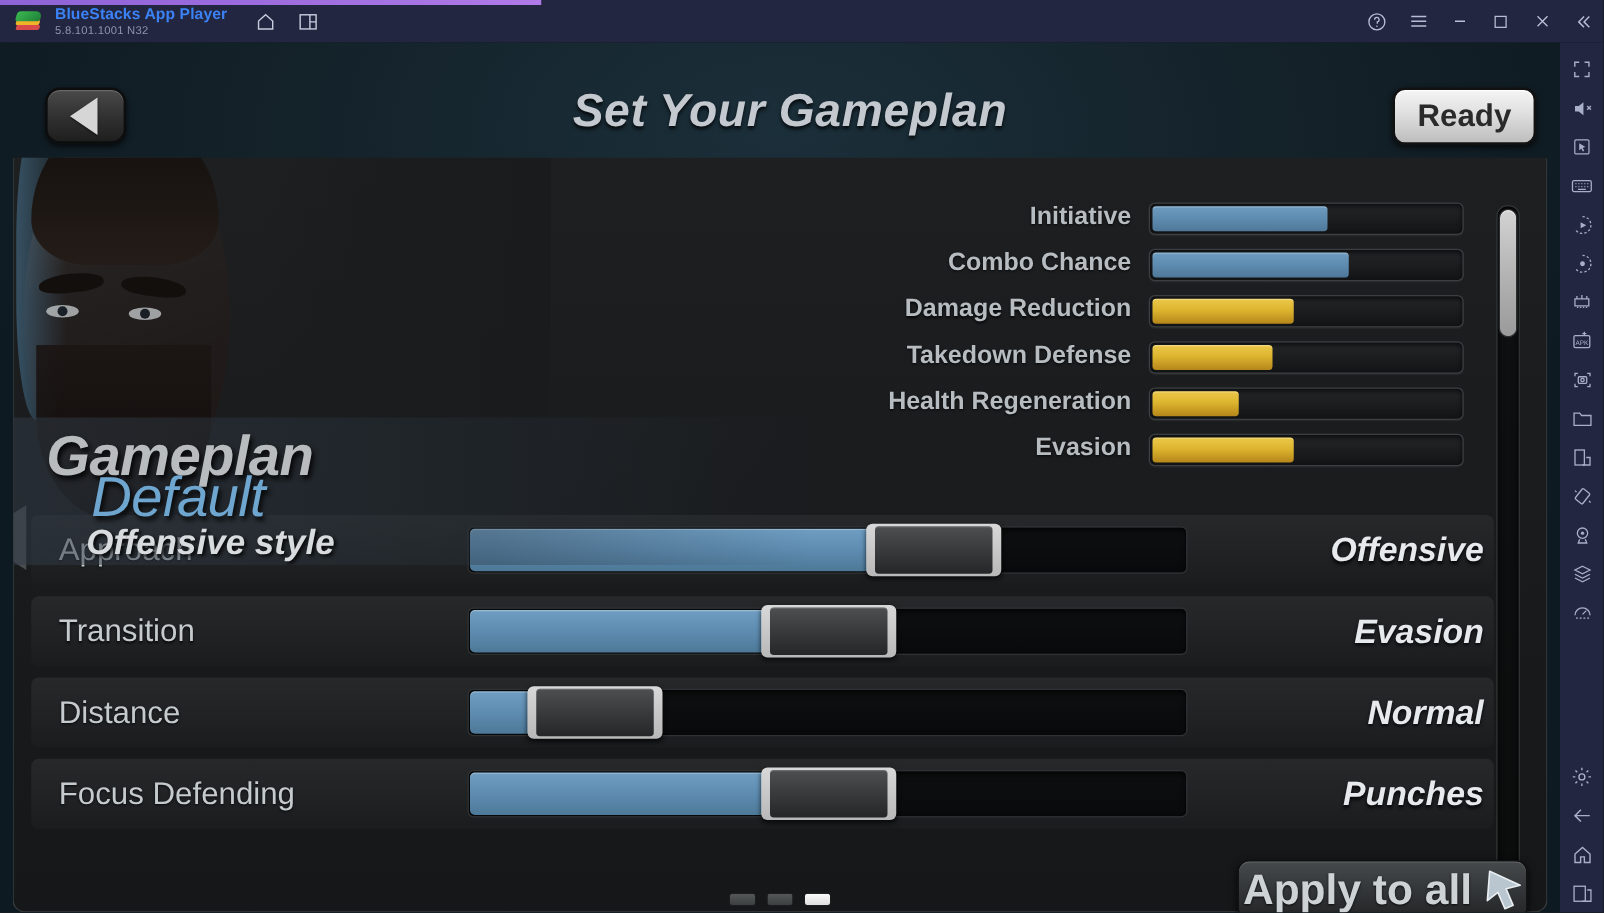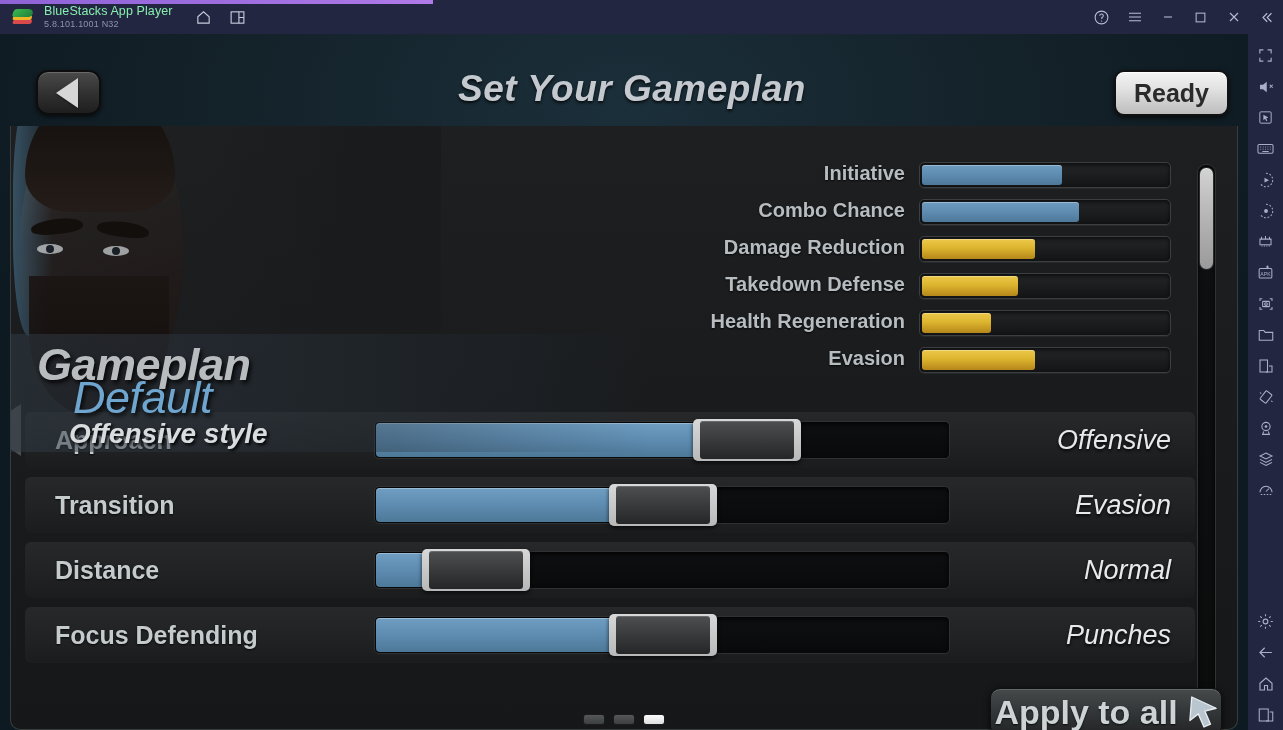--- a/index.html
+++ b/index.html
@@ -23,21 +23,21 @@
   }
   .bs-logo {
     width: 22px; height: 20px; margin-left: 12px; margin-right: 10px;
     position: relative; flex: none;
   }
   .bs-logo i { position: absolute; display: block; border-radius: 3px 6px 3px 3px; }
   .bs-logo i:nth-child(1){ left:1px; top:12px; width:19px; height:5px; background:#d94a4a; transform: skewX(-18deg);}
   .bs-logo i:nth-child(2){ left:1px; top:8px;  width:19px; height:5px; background:#f0b429; transform: skewX(-18deg);}
   .bs-logo i:nth-child(3){ left:1px; top:2px;  width:20px; height:8px; background:linear-gradient(135deg,#3bb94f,#1f7f3a); transform: skewX(-18deg);}
   .bs-titles { display: flex; flex-direction: column; justify-content: center; line-height: 1.05; }
-  .bs-name { font-size: 12.5px; color: #86efac; font-weight: normal; letter-spacing: .1px; }
+  .bs-name { font-size: 12.5px; color: #3b82f6; font-weight: bold; letter-spacing: .1px; }
   .bs-version { font-size: 9px; color: #8d93ae; letter-spacing: .2px; margin-top: 2px; }
   .tb-icons { display: flex; align-items: center; gap: 16px; margin-left: 22px; }
   .tb-ico { width: 18px; height: 18px; color: #c7cbdd; display: flex; align-items: center; justify-content: center; cursor: pointer; }
   .tb-ico svg { display: block; }
   .tb-right { position: absolute; right: 0; top: 0; height: 34px; display: flex; align-items: center; gap: 0; }
   .tb-btn {
     width: 33px; height: 34px; display: flex; align-items: center; justify-content: center;
     color: #b9bed4; cursor: pointer;
   }
 
@@ -188,22 +188,22 @@
   .stat-fill.gold { background: linear-gradient(180deg,#ecc84a 0%, #ddb52f 45%, #b5861a 100%); }
 
   
   .sliders { position: absolute; left: 14px; top: 286px; width: 1170px; }
   .srow {
     position: relative; height: 56px; margin-bottom: 9px;
     background: linear-gradient(180deg,#26282a 0%, #202224 55%, #1a1c1e 100%);
     border-radius: 6px; display: flex; align-items: center;
   }
   .srow-label {
-    position: absolute; left: 22px; font-size: 25px; font-weight: bold; color: #c5cacd;
-    text-shadow: 0 1px 2px rgba(0,0,0,.8); white-space: nowrap; margin-left: 8px;
+    position: absolute; left: 22px; font-size: 25px; font-weight: normal; color: #c5cacd;
+    text-shadow: 0 1px 2px rgba(0,0,0,.8); white-space: nowrap;
   }
   .srow-track {
     position: absolute; left: 349px; width: 576px; height: 38px;
     background: linear-gradient(180deg,#0e0f10,#090a0b);
     border: 1px solid #2f3234; border-radius: 5px;
     box-shadow: inset 0 2px 5px rgba(0,0,0,.85);
   }
   .srow-fill {
     position: absolute; left: 1px; top: 1px; height: 34px;
     background: linear-gradient(180deg,#6f9ec2 0%, #5e8cb1 50%, #4d7897 100%);
@@ -214,21 +214,21 @@
     position: absolute; top: -3px; width: 108px; height: 42px;
     background: linear-gradient(180deg,#d8d8d8 0%, #b8b8b8 100%);
     border-radius: 5px; box-shadow: 0 2px 4px rgba(0,0,0,.7);
   }
   .srow-handle:after {
     content:''; position:absolute; left:7px; top:2px; right:7px; bottom:2px;
     background: linear-gradient(180deg,#4d4f50 0%, #3a3c3d 45%, #242627 100%);
     border-radius: 3px; box-shadow: inset 0 1px 0 rgba(255,255,255,.16);
   }
   .srow-value {
-    position: absolute; right: 24px; font-size: 27px; font-weight: normal; font-style: italic;
+    position: absolute; right: 8px; font-size: 27px; font-weight: bold; font-style: italic;
     color: #e6eaec; text-shadow: 0 2px 3px rgba(0,0,0,.85); white-space: nowrap;
   }
 
   
   .left-arrow {
     position: absolute; left: -30px; top: 278px; width: 0; height: 0;
     border-style: solid; border-width: 26px 40px 26px 0;
     border-color: transparent #5c6063 transparent transparent;
     opacity: .75; z-index: 1;
   }

